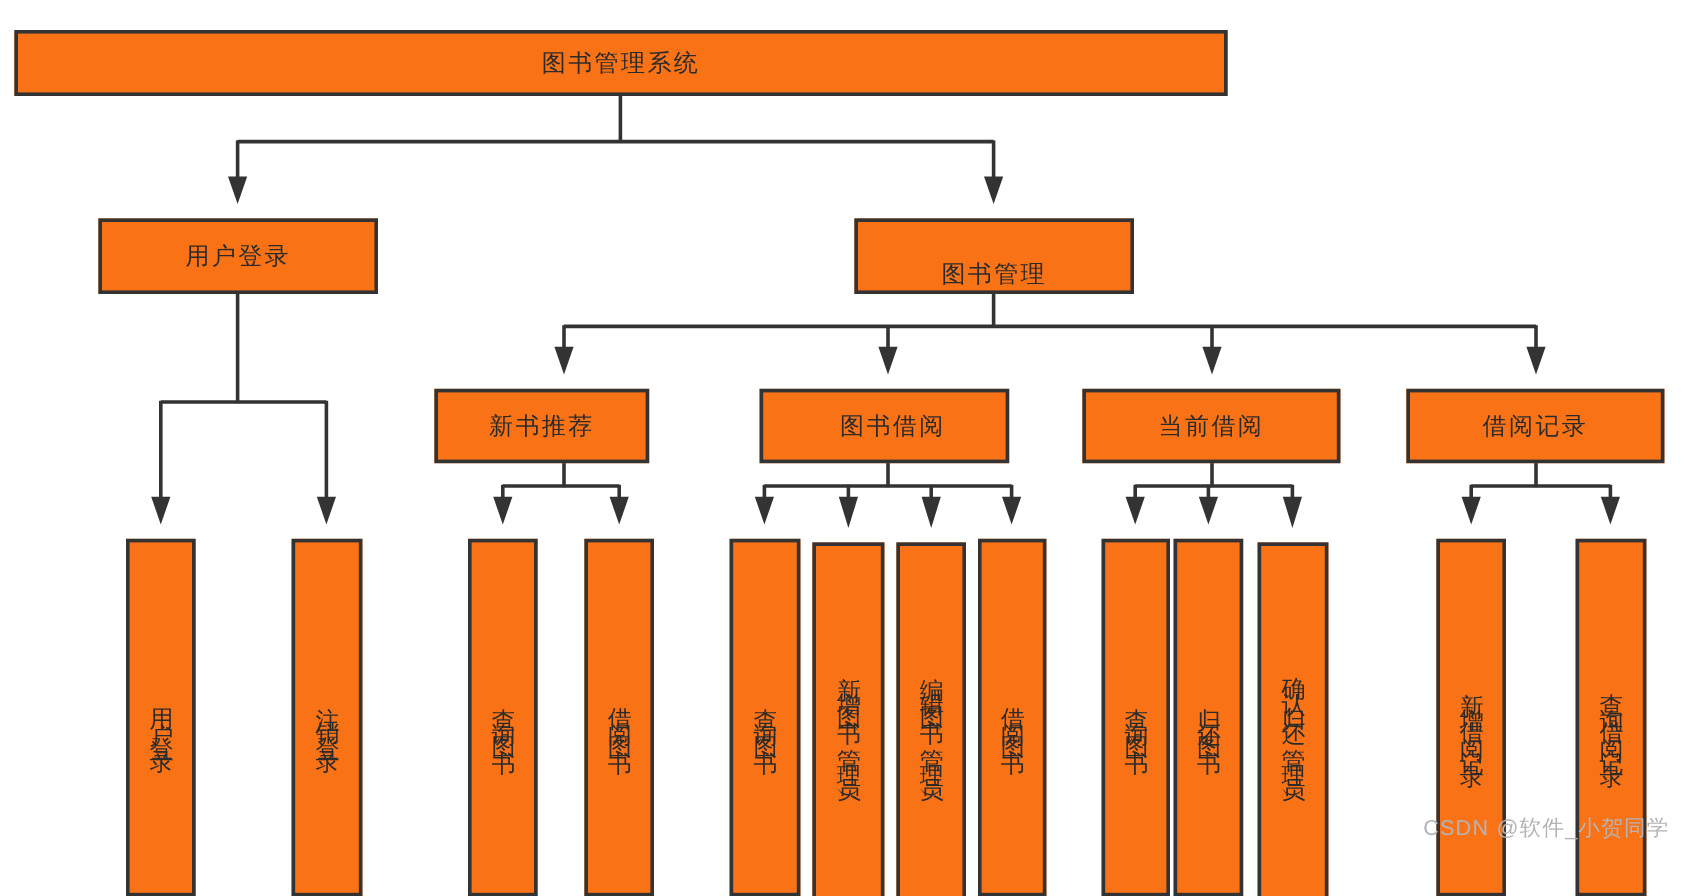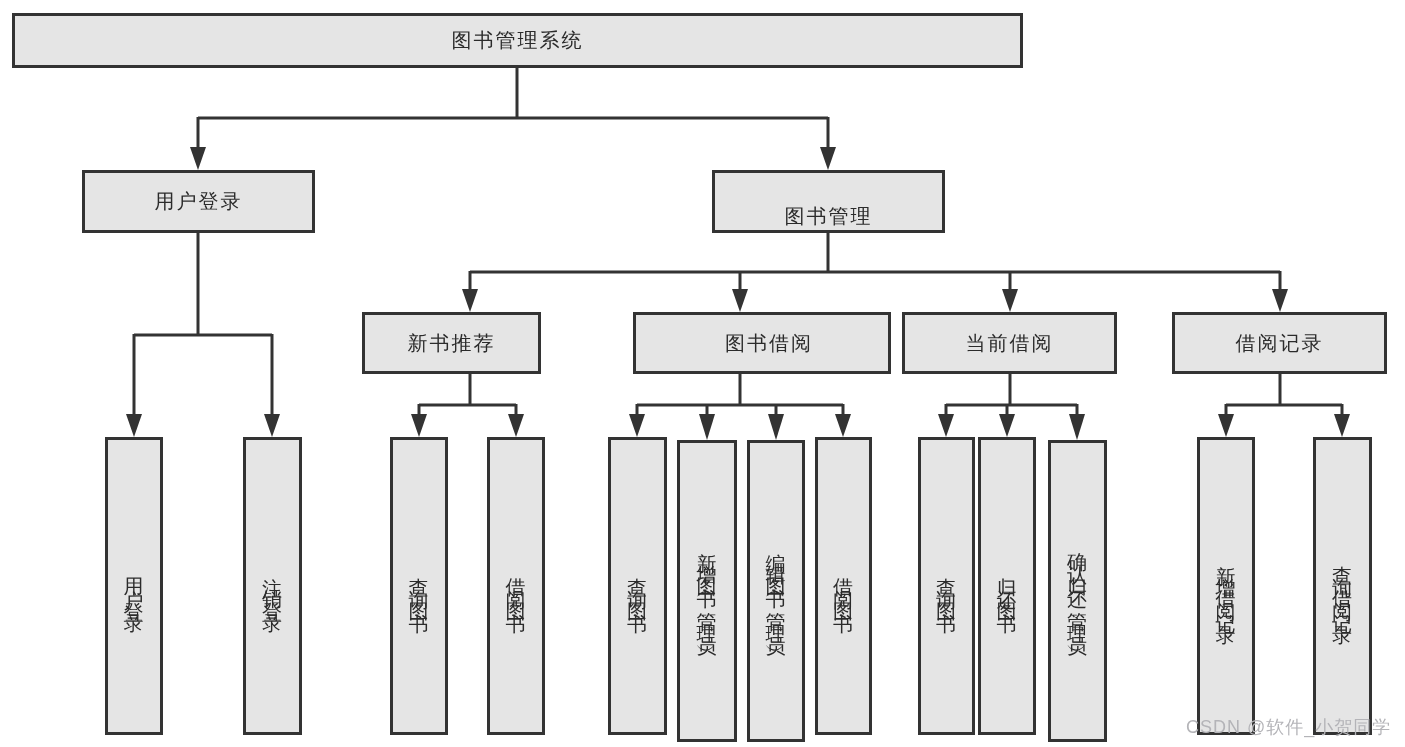--- a/index.html
+++ b/index.html
@@ -2,33 +2,34 @@
 <html><head>
 <meta charset="utf-8">
 <style>
   html,body { margin:0; padding:0; background:#ffffff; }
   #canvas {
     position:relative; width:1405px; height:747px; background:#ffffff;
     font-family:"Liberation Sans", sans-serif; overflow:hidden;
   }
   .box {
     position:absolute; box-sizing:border-box;
-    border:3px solid #333333; background:#e5e5e5;
+    border:3px solid #333333; background:#f97316;
     display:flex; align-items:center; justify-content:center;
     font-size:20px; color:#2b2b2b; letter-spacing:2px;
     white-space:nowrap;
+    margin-top:12px;
   }
   .vbox {
     writing-mode:vertical-rl; text-orientation:mixed;
     letter-spacing:12px; white-space:normal;
     line-height:1;
   }
   #connectors { position:absolute; left:0; top:0; }
   #watermark {
-    position:absolute; left:1186px; top:715px;
+    position:absolute; left:1186px; top:678px;
     font-size:18px; letter-spacing:1px; color:#b4b4b8;
     white-space:nowrap;
   }
 </style>
 </head>
 <body>
 
 <div id="canvas">
 
   <svg id="connectors" width="1405" height="747" viewBox="0 0 1405 747">
@@ -104,21 +105,21 @@
   <div class="box" style="left:82px; top:170px; width:233px; height:63px;">
     <span>用户登录</span>
   </div>
   <div class="box" style="left:712px; top:170px; width:233px; height:63px;align-items:flex-end;">
     <span>图书管理</span>
   </div>
 
   <div class="box" style="left:362px; top:312px; width:179px; height:62px;">
     <span>新书推荐</span>
   </div>
-  <div class="box" style="left:633px; top:312px; width:258px; height:62px;padding-left:14px;">
+  <div class="box" style="left:633px; top:312px; width:208px; height:62px;padding-left:14px;">
     <span>图书借阅</span>
   </div>
   <div class="box" style="left:1172px; top:312px; width:215px; height:62px;">
     <span>借阅记录</span>
   </div>
   <div class="box" style="left:902px; top:312px; width:215px; height:62px;">
     <span>当前借阅</span>
   </div>
 
   <div class="box vbox" style="left:105px; top:437px; width:58px; height:298px;">

